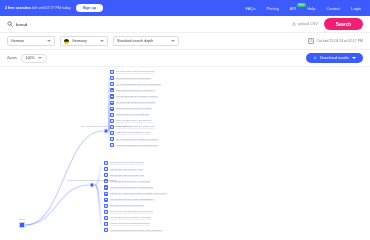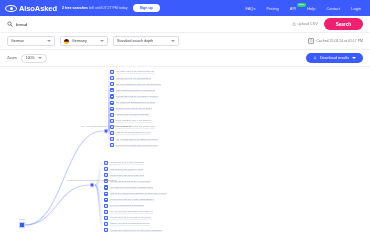--- a/index.html
+++ b/index.html
@@ -223,24 +223,20 @@
     color: #9096ad;
     white-space: nowrap;
     border-bottom: 0.4px solid #e9ebf5;
     padding-bottom: 0.3px;
   }
 </style>
 </head>
 <body>
 
 <div class="header">
-  <div class="logo">
-    <span class="logo-mark"></span>
-    <span class="logo-text">AlsoAsked</span>
-  </div>
   <div class="free-note">
     <b>2 free searches</b><span> left until 07:27 PM today</span>
   </div>
   <button class="signup-btn">Sign up</button>
 
   <nav class="nav">
     <a class="nav-link" href="#">FAQs</a>
     <a class="nav-link" href="#">Pricing</a>
     <a class="nav-link" href="#">
       <span>API</span>

